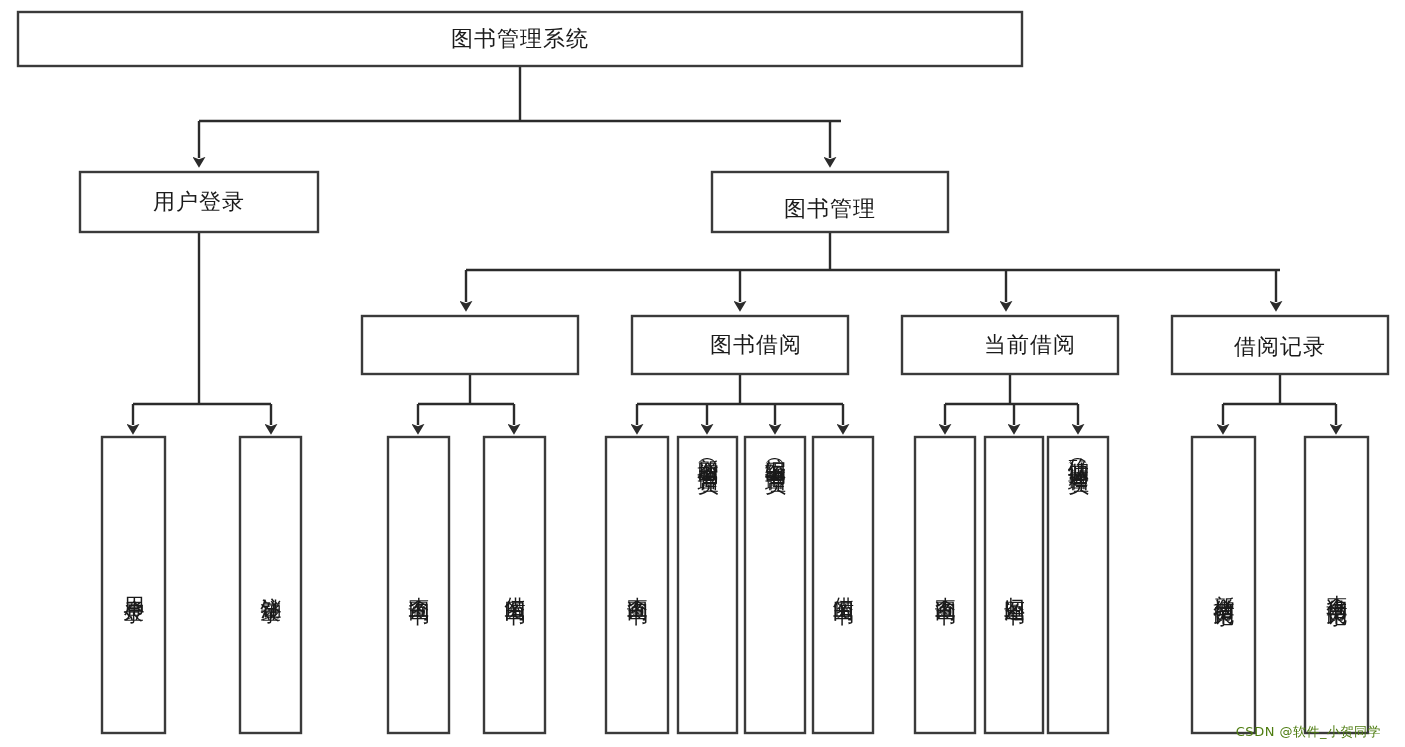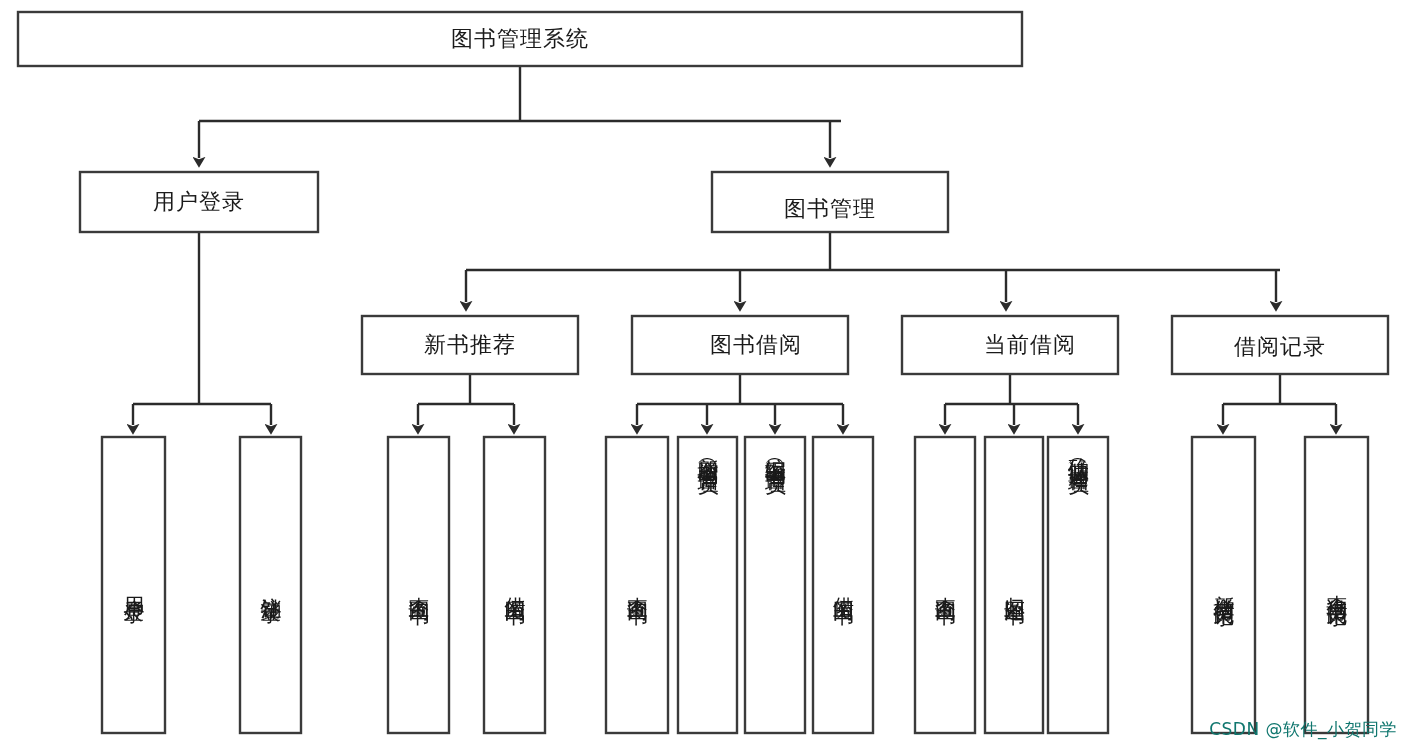--- a/index.html
+++ b/index.html
@@ -65,25 +65,25 @@
     align-items: center;
     justify-content: center;
     font-family: "DejaVu Sans", "Liberation Sans", sans-serif;
     font-size: 22px;
     color: #1a1a1a;
     letter-spacing: 1px;
     pointer-events: none;
   }
   #watermark {
     position: absolute;
-    right: 8px;
+    right: 24px;
     bottom: 6px;
     font-family: "DejaVu Sans", "Liberation Sans", sans-serif;
-    font-size: 17px;
-    color: #0f766e;
+    font-size: 13px;
+    color: #4d7c0f;
     letter-spacing: 0.5px;
     white-space: nowrap;
   }
 </style>
 </head>
 <body>
 
 <div id="diagram-root">
 
   <svg id="tree-svg" viewBox="0 0 1405 747">
@@ -170,21 +170,20 @@
     <rect class="node-box" x="1048" y="437" width="60" height="296"></rect>
     <rect class="node-box" x="1192" y="437" width="63" height="296"></rect>
     <rect class="node-box" x="1305" y="437" width="63" height="296"></rect>
   </svg>
 
   <div class="hbox-label" style="left:18px;  top:12px;  width:1004px; height:54px;">图书管理系统</div>
 
   <div class="hbox-label" style="left:80px;  top:172px; width:238px; height:60px;">用户登录</div>
   <div class="hbox-label" style="left:712px; top:172px; width:236px; height:73px;">图书管理</div>
 
-  <div class="hbox-label" style="left:362px;  top:316px; width:216px; height:58px;">新书推荐</div>
   <div class="hbox-label" style="left:632px;  top:316px; width:216px; height:58px;padding-left:16px;">图书借阅</div>
   <div class="hbox-label" style="left:902px;  top:316px; width:256px; height:58px;">当前借阅</div>
   <div class="hbox-label" style="left:1172px; top:316px; width:216px; height:62px;">借阅记录</div>
 
   <div class="leaf-label-wrap" style="left:102px; top:437px; width:63px; height:296px;">
     <span class="leaf-label-text">用户登录</span>
   </div>
   <div class="leaf-label-wrap" style="left:240px; top:437px; width:61px; height:296px;">
     <span class="leaf-label-text">注销登录</span>
   </div>

